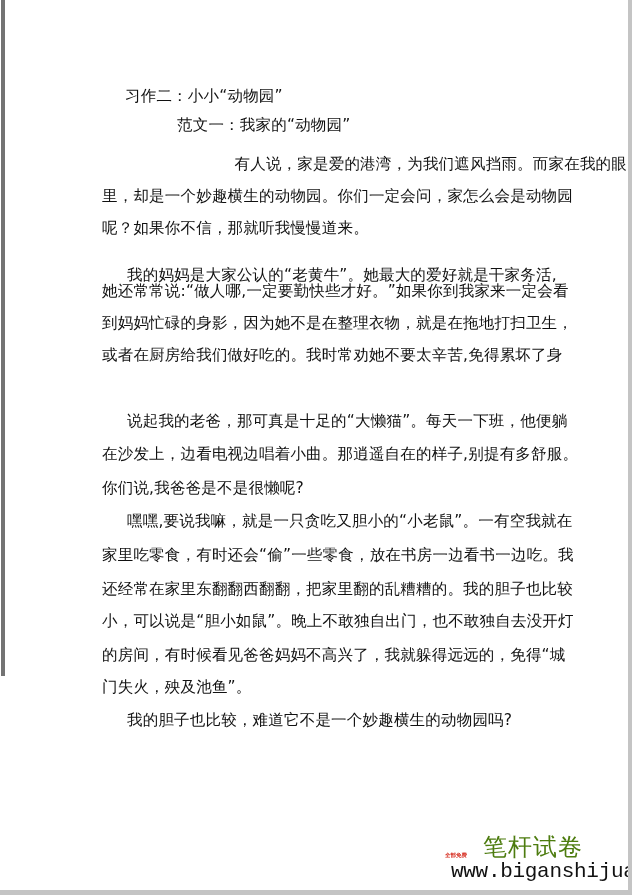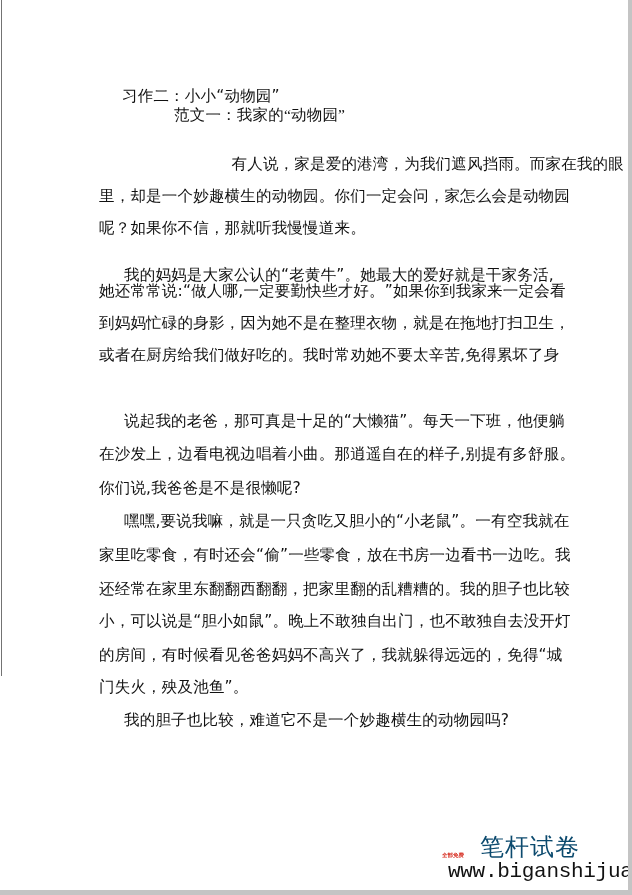--- a/index.html
+++ b/index.html
@@ -15,21 +15,21 @@
       font-family: "DejaVu Sans", "Liberation Sans", sans-serif;
       color: #111111;
     }
     .page {
       position: absolute;
       left: 1px;
       top: 0;
       width: 627px;
       height: 676px;
       background: #ffffff;
-      border-left: 1px solid #737373;
+      border-left: 4px solid #737373;
     }
     .edge-right {
       position: absolute;
       right: 0;
       top: 0;
       width: 4px;
       height: 895px;
       background: #c4c4c4;
     }
     .edge-bottom {
@@ -61,21 +61,21 @@
       width: 180px;
       height: 50px;
     }
     .wm-title {
       position: absolute;
       left: 38px;
       top: 0;
       font-family: "DejaVu Sans", "Liberation Sans", sans-serif;
       font-size: 24px;
       line-height: 26px;
-      color: #0c4a6e;
+      color: #4d7c0f;
       letter-spacing: 1px;
     }
     .wm-free {
       position: absolute;
       left: 0px;
       top: 18px;
       font-size: 5.5px;
       line-height: 7px;
       color: #d62b1e;
       font-weight: bold;
@@ -92,21 +92,21 @@
       letter-spacing: -0.3px;
       white-space: nowrap;
     }
   </style>
 </head>
 <body>
 
 <div class="page">
 
   <div class="line title" style="top:86px;">习作二：小小“动物园”</div>
-  <div class="line subtitle" style="top:105px;font-family:Liberation Serif, serif;">范文一：我家的“动物园”</div>
+  <div class="line subtitle" style="top:115px;">范文一：我家的“动物园”</div>
 
   <div class="line indent-big" style="top:154px;text-align:right;">有人说，家是爱的港湾，为我们遮风挡雨。而家在我的眼</div>
   <div class="line" style="top:186px;">里，却是一个妙趣横生的动物园。你们一定会问，家怎么会是动物园</div>
   <div class="line" style="top:218px;">呢？如果你不信，那就听我慢慢道来。</div>
 
   <div class="line indent" style="top:249px;margin-top:16px;">我的妈妈是大家公认的“老黄牛”。她最大的爱好就是干家务活,</div>
   <div class="line" style="top:281px;">她还常常说:“做人哪,一定要勤快些才好。”如果你到我家来一定会看</div>
   <div class="line" style="top:313px;">到妈妈忙碌的身影，因为她不是在整理衣物，就是在拖地打扫卫生，</div>
   <div class="line" style="top:345px;">或者在厨房给我们做好吃的。我时常劝她不要太辛苦,免得累坏了身</div>
 

